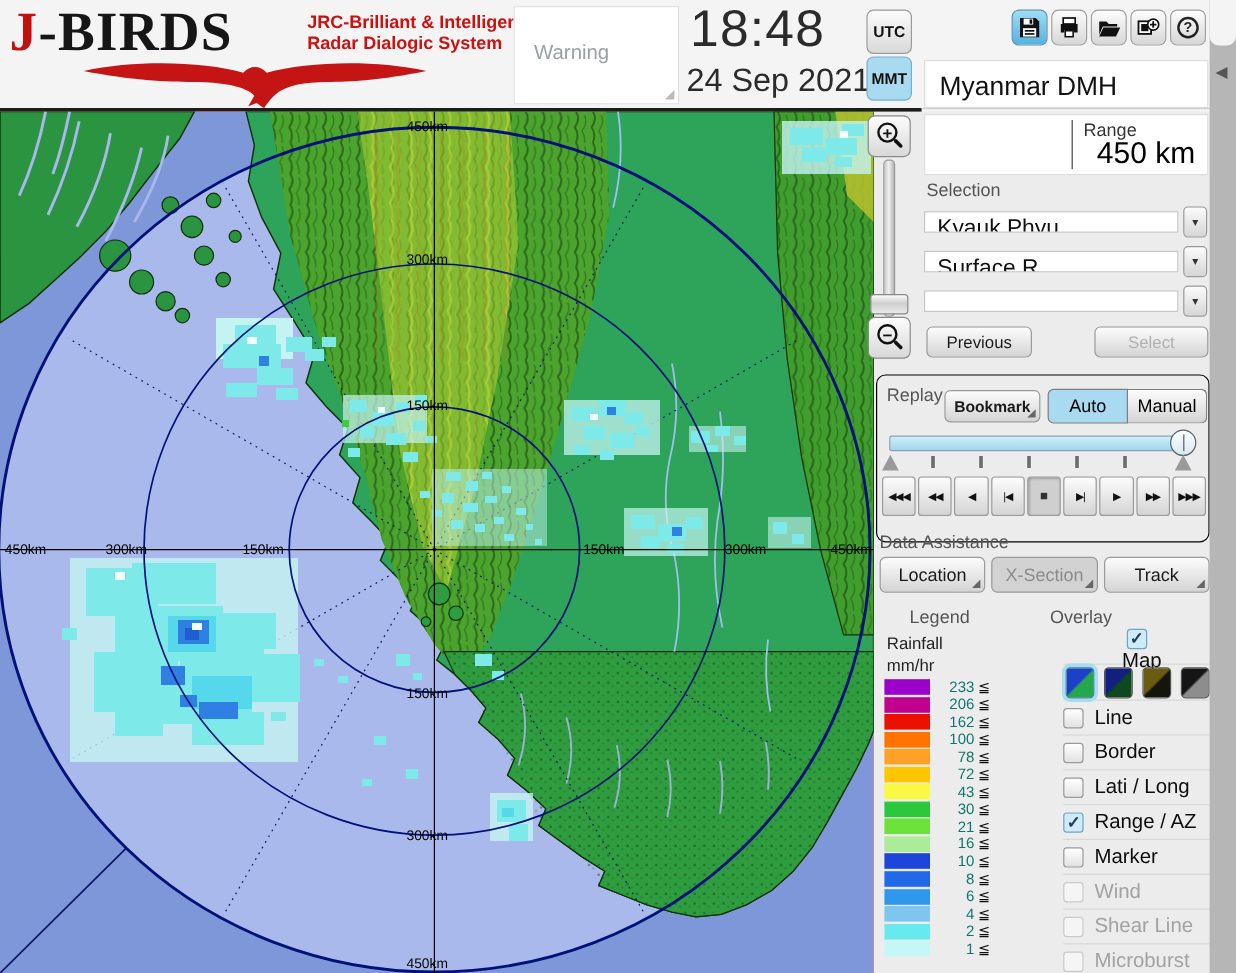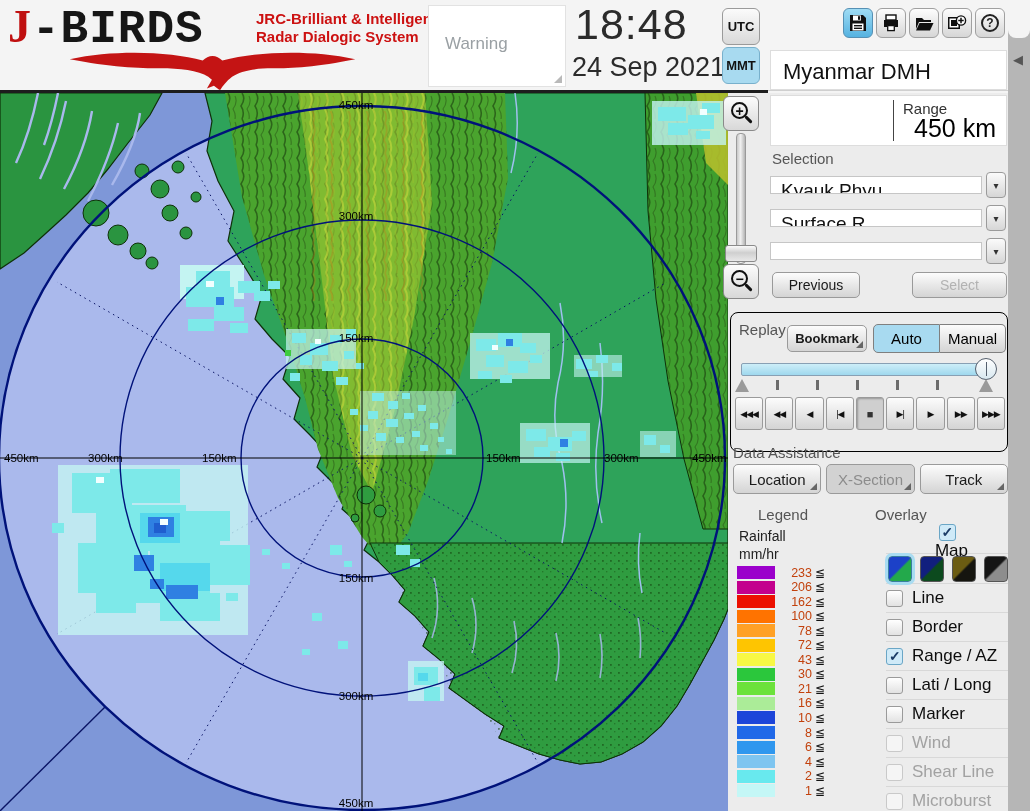--- a/index.html
+++ b/index.html
@@ -9,21 +9,21 @@
     background:#ececec; font-family:"Liberation Sans", sans-serif; color:#111;
   }
   
   #header { position:absolute; left:0; top:0; width:1030px; height:93px; background:#f4f4f4; }
   #header-divider-dark { position:absolute; left:0; top:90px; width:768px; height:3px; background:#1d1d1d; }
   #header-divider-light { position:absolute; left:768px; top:90px; width:262px; height:1px; background:#cfcfcf; }
 
   #logo { position:absolute; left:8px; top:2px; width:412px; height:88px; }
   #logo-word { font-family:"Liberation Serif", serif; font-weight:bold; font-size:46px; letter-spacing:1px; line-height:50px; }
   #logo-word .j { color:#c01010; }
-  #logo-word .rest { color:#161616;font-family:Liberation Mono, monospace; }
+  #logo-word .rest { color:#161616; }
   #logo-sub { position:absolute; left:248px; top:8px; color:#cc1111; font-weight:bold; font-size:15px; line-height:18px; white-space:nowrap; }
   #logo-eagle { position:absolute; left:2px; top:46px; width:405px; height:42px; }
 
   #warning-box { position:absolute; left:428px; top:5px; width:138px; height:82px; background:#fff; border:1px solid #e2e2e2; }
   #warning-box .w-label { position:absolute; left:16px; top:28px; font-size:17px; color:#9aa0a4; }
   #warning-box .grip { position:absolute; right:3px; bottom:3px; width:0; height:0;
       border-left:8px solid transparent; border-bottom:8px solid #b9b9b9; }
 
   #clock-time { position:absolute; left:575px; top:0px; font-size:43px; color:#2b2b2b; letter-spacing:1px; }
   #clock-date { position:absolute; left:572px; top:52px; font-size:27px; color:#2b2b2b; }
@@ -115,21 +115,21 @@
       background:linear-gradient(#fcfcfc,#d4d4d4); font-size:15px; color:#1a1a1a; cursor:pointer; font-family:inherit; }
   .da-btn.disabled { background:#d2d2d2; color:#8c8c8c; }
 
   
   #legend-label { position:absolute; left:758px; top:506px; font-size:15px; color:#555; }
   #legend-unit1 { position:absolute; left:739px; top:528px; font-size:14px; color:#222; }
   #legend-unit2 { position:absolute; left:739px; top:546px; font-size:14px; color:#222; }
   #legend-rows { position:absolute; left:737px; top:566px; }
   .lg-row { display:flex; align-items:center; height:13px; margin-bottom:1.55px; }
   .lg-swatch { width:38px; height:13px; }
-  .lg-val { width:37px; text-align:right; font-size:12.5px; color:#c2410c; }
+  .lg-val { width:37px; text-align:right; font-size:12.5px; color:#0f766e; }
   .lg-op { margin-left:3px; font-size:12px; color:#111; }
 
   
   #overlay-label { position:absolute; left:875px; top:506px; font-size:15px; color:#555; }
   #overlay-block { position:absolute; left:886px; top:524px; width:122px; }
   .ov-row { display:flex; align-items:center; height:29px; border-top:1px solid #d8d8d8; }
   .ov-row.first { border-top:none;flex-direction:column; }
   .cb { width:17px; height:17px; border:1px solid #9a9a9a; border-radius:3px;
       background:linear-gradient(#ffffff,#e2e2e2); position:relative; flex:0 0 17px; cursor:pointer; }
   .ov-lbl { margin-left:9px; font-size:17px; color:#0d0d0d; white-space:nowrap; }
@@ -708,28 +708,28 @@
         <div class="ov-row">
           <span class="cb"></span>
           <span class="ov-lbl">Line</span>
         </div>
 
         <div class="ov-row">
           <span class="cb"></span>
           <span class="ov-lbl">Border</span>
         </div>
 
+        <div class="ov-row">
+          <span class="cb"></span>
+          <span class="ov-lbl">Lati / Long</span>
+        </div>
+
         <div class="ov-row checked">
           <span class="cb"></span>
           <span class="ov-lbl">Range / AZ</span>
-        </div>
-
-        <div class="ov-row">
-          <span class="cb"></span>
-          <span class="ov-lbl">Lati / Long</span>
         </div>
 
         <div class="ov-row">
           <span class="cb"></span>
           <span class="ov-lbl">Marker</span>
         </div>
 
         <div class="ov-row disabled">
           <span class="cb"></span>
           <span class="ov-lbl">Wind</span>

